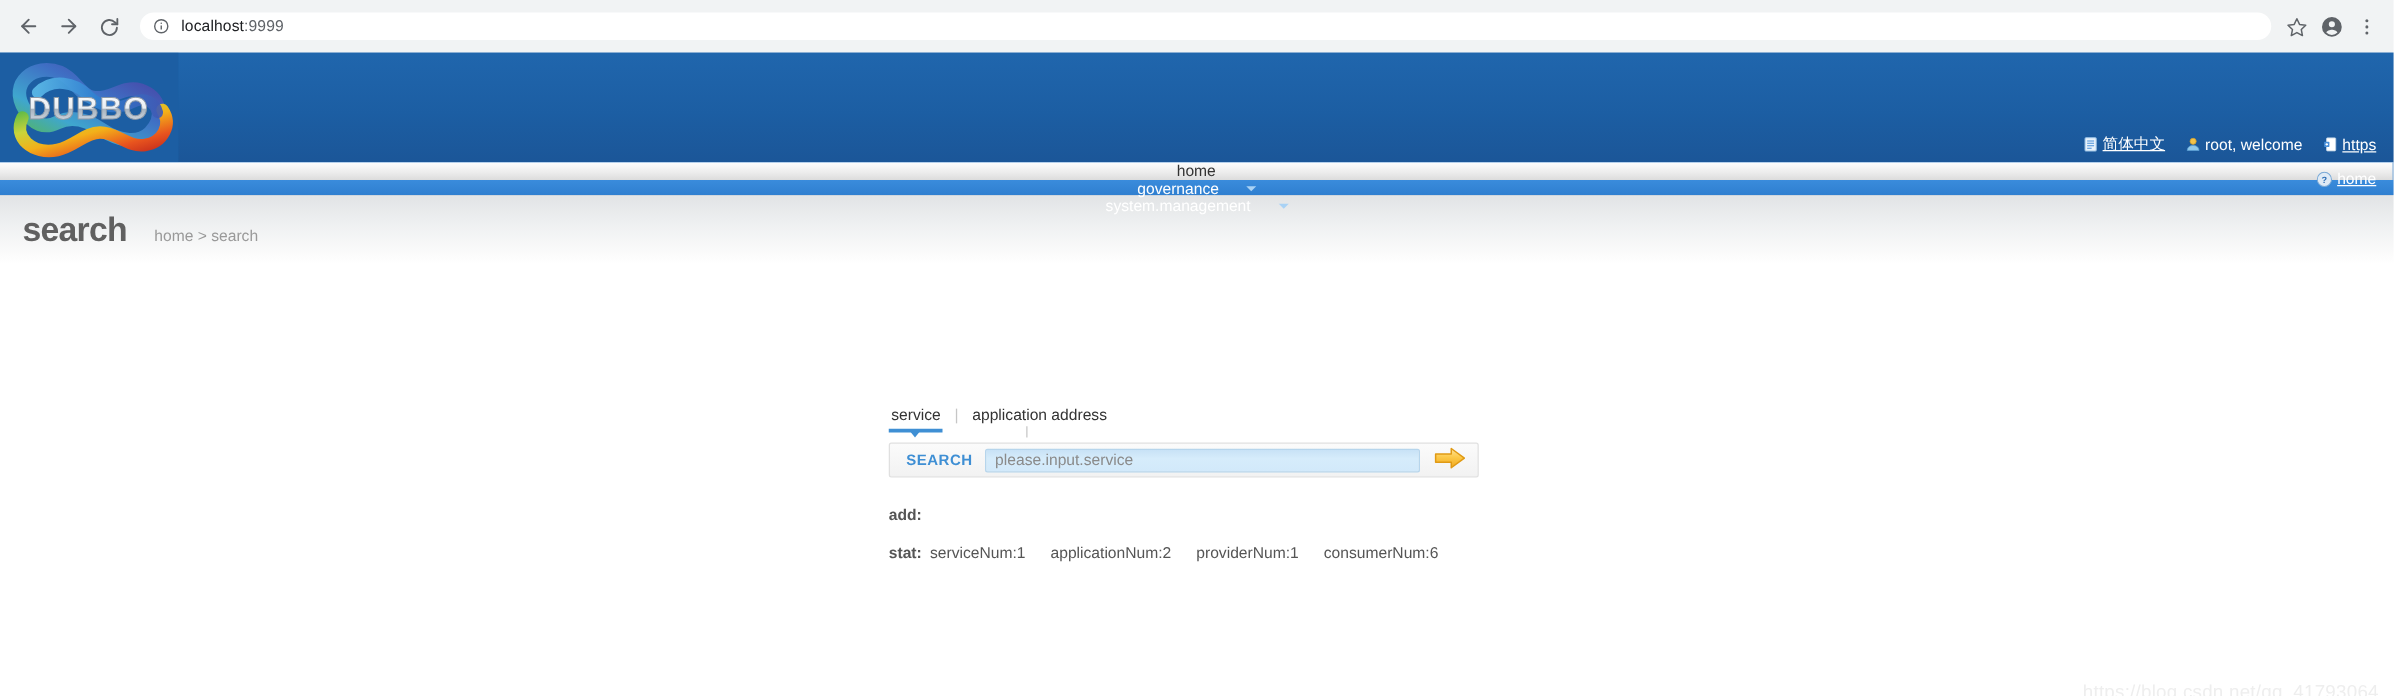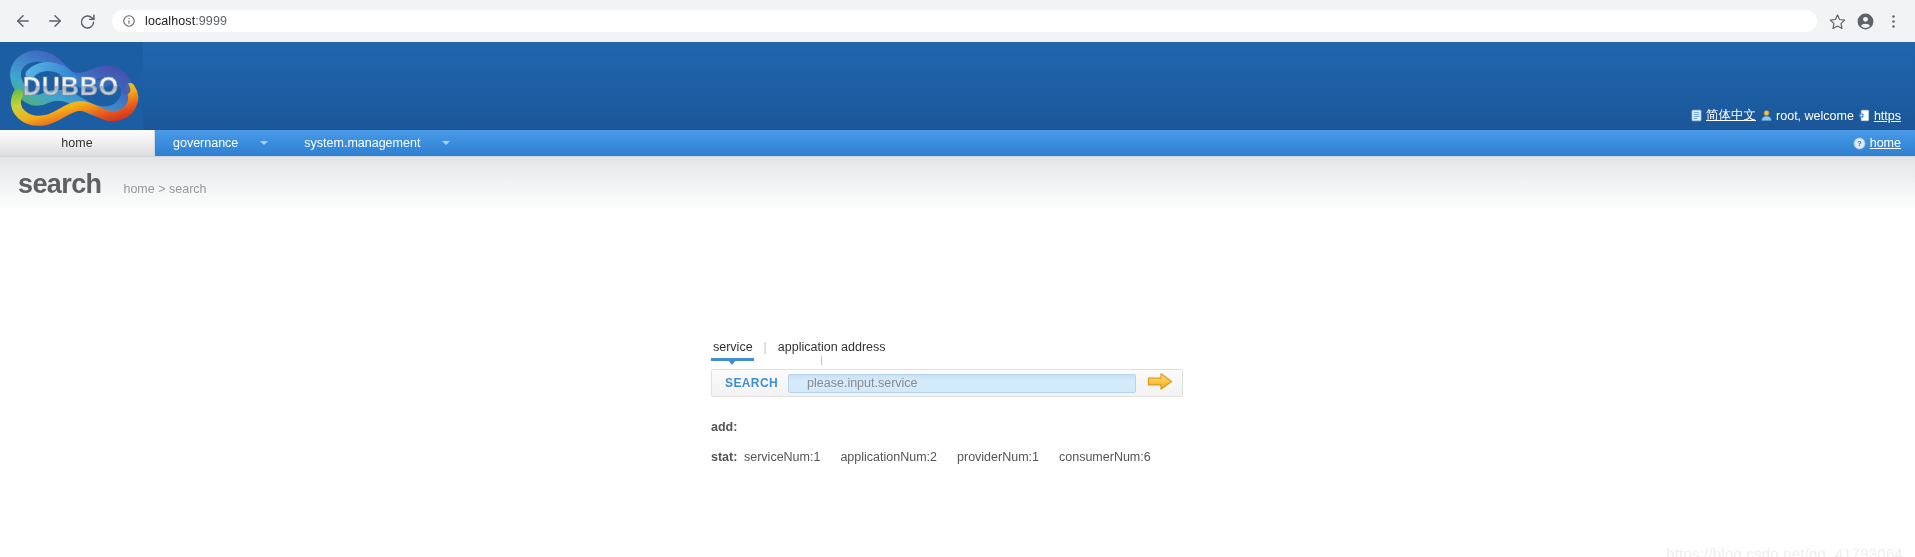--- a/index.html
+++ b/index.html
@@ -95,21 +95,21 @@
     overflow: hidden;
   }
   .logo-box svg { display:block; }
 
   .header-links {
     position: absolute;
     right: 14px;
     bottom: 6px;
     display: flex;
     align-items: center;
-    gap: 4px;
+    gap: 16px;
     font-size: 12.5px;
     color: #ffffff;
   }
   .header-links .hl {
     display: flex;
     align-items: center;
     gap: 3px;
     white-space: nowrap;
   }
   .header-links a {
@@ -124,20 +124,21 @@
   }
 
   
   .navbar {
     height: 26px;
     background: linear-gradient(to bottom, #4a9ae8 0%, #3c8ede 45%, #2f7fd0 100%);
     display: flex;
     align-items: stretch;
     position: relative;
     border-bottom: 1px solid #cfd6dd;
+    flex-direction: column;
   }
   .nav-item {
     display: flex;
     align-items: center;
     justify-content: center;
     font-size: 12.5px;
     color: #ffffff;
     padding: 0 18px;
     position: relative;
     white-space: nowrap;
@@ -192,21 +193,21 @@
 
   
   .main {
     position: relative;
     height: 359px;
     background: #ffffff;
   }
   .search-wrap {
     position: absolute;
     left: 711px;
-    top: 125px;
+    top: 110px;
     width: 520px;
   }
   .search-tabs {
     display: flex;
     align-items: flex-end;
     font-size: 12.5px;
     color: #555555;
     height: 20px;
     position: relative;
   }
@@ -269,21 +270,21 @@
   }
   .search-input {
     flex: 1 1 auto;
     height: 19px;
     background: linear-gradient(to bottom, #c8e2f6 0%, #d6ecfb 40%, #d2e9fa 100%);
     border: 1px solid #b6d5ec;
     border-radius: 2px;
     font-family: "Liberation Sans", sans-serif;
     font-size: 12.5px;
     color: #5a5a5a;
-    padding: 0 18px;
+    padding: 0 7px;
     box-sizing: border-box;
     outline: none;
     min-width: 0;
   }
   .search-input::placeholder { color: #8a8a8a; opacity: 1; }
   .search-go {
     width: 30px;
     height: 22px;
     margin-left: 9px;
     display: flex;

